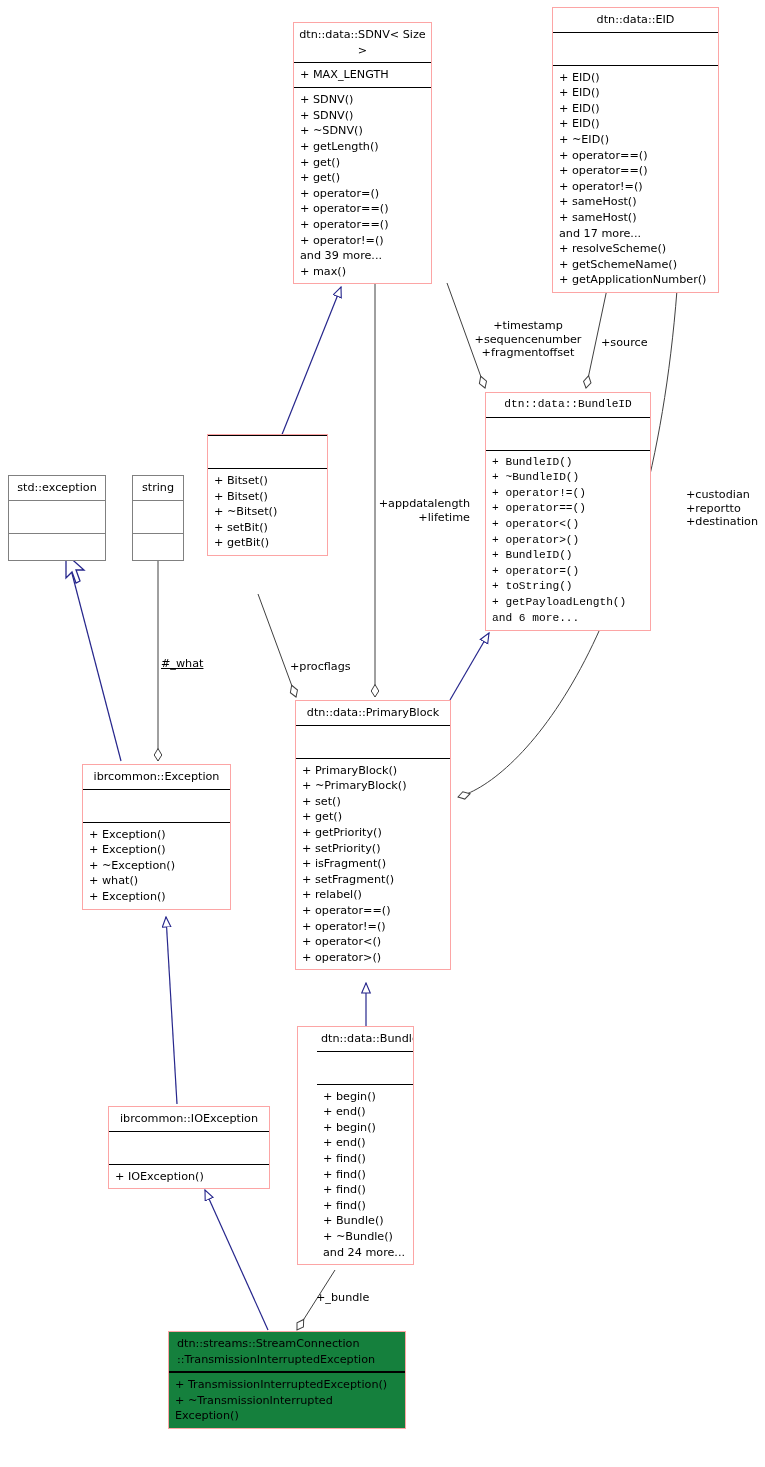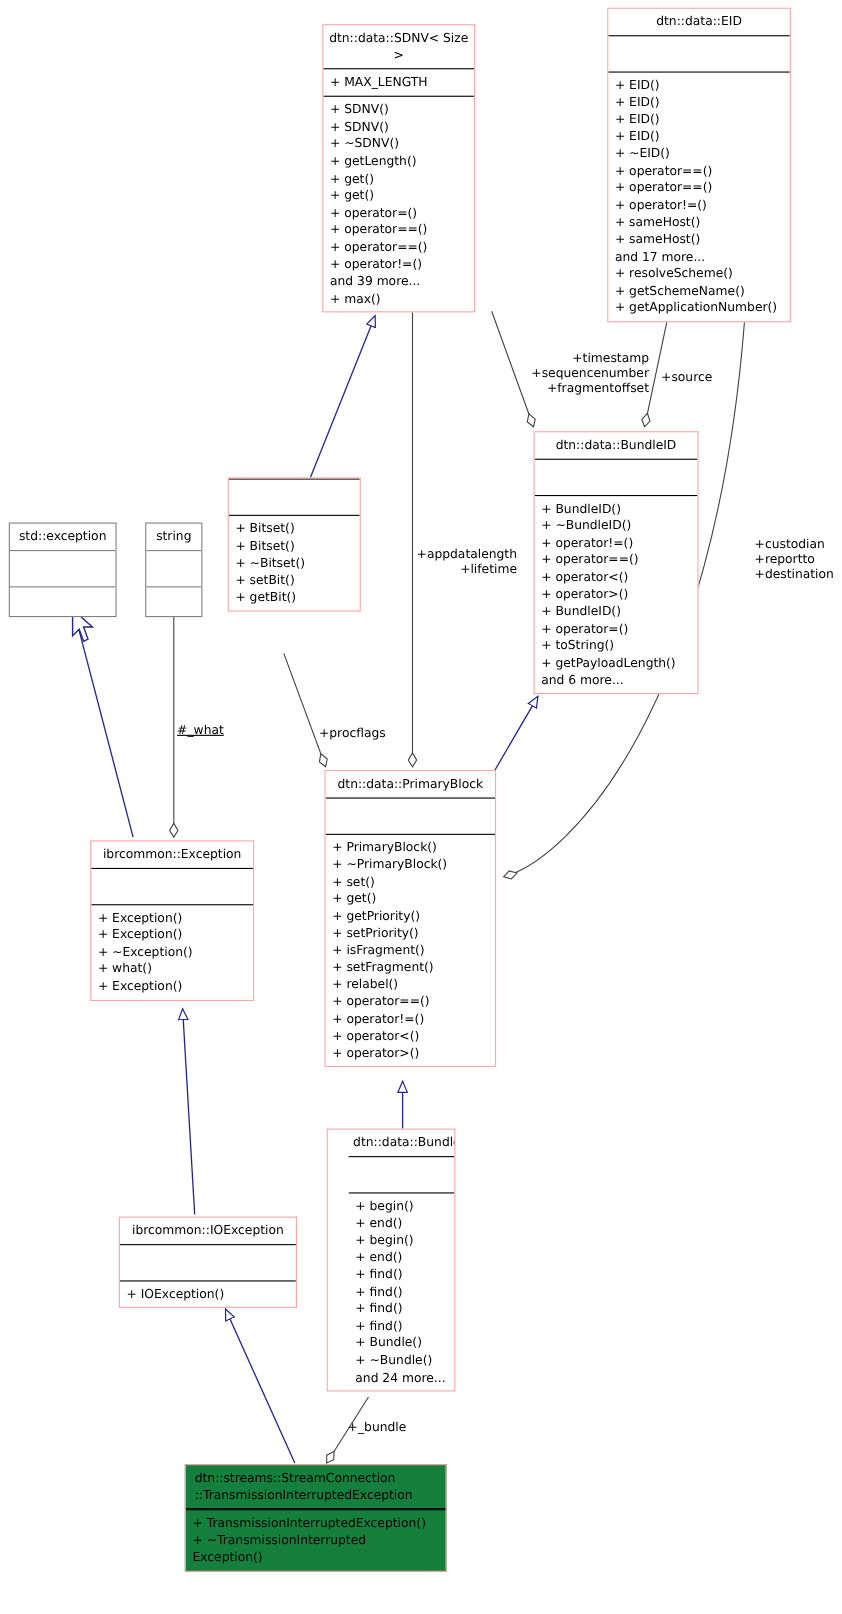--- a/index.html
+++ b/index.html
@@ -69,21 +69,21 @@
   .umlbox .row {
     white-space: pre-wrap;
   }
   .edgelabel {
     position: absolute;
     font-size: 11.2px;
     line-height: 13.5px;
     color: #000000;
     white-space: pre-line;
   }
-  .edgelabel.ctr { text-align: right; }
+  .edgelabel.ctr { text-align: center; }
   .edgelabel.lft { text-align: left; }
   .edgelabel.rgt { text-align: right; }
 </style>
 </head>
 <body>
 
 <div id="canvas">
 
   <svg class="edges" viewBox="0 0 765 1467">
     <defs>
@@ -163,21 +163,21 @@
       <div class="row">+ operator!=()</div>
       <div class="row">+ sameHost()</div>
       <div class="row">+ sameHost()</div>
       <div class="row">and 17 more...</div>
       <div class="row">+ resolveScheme()</div>
       <div class="row">+ getSchemeName()</div>
       <div class="row">+ getApplicationNumber()</div>
     </div>
   </div>
 
-  <div class="umlbox" style="left:485px; top:392px; width:150px;">
+  <div class="umlbox" style="left:485px; top:392px; width:166px;font-family:Liberation Mono, monospace;">
     <div class="title">dtn::data::BundleID</div>
     <div class="sep"></div>
     <div class="attrs empty"></div>
     <div class="sep"></div>
     <div class="ops">
       <div class="row">+ BundleID()</div>
       <div class="row">+ ~BundleID()</div>
       <div class="row">+ operator!=()</div>
       <div class="row">+ operator==()</div>
       <div class="row">+ operator&lt;()</div>

